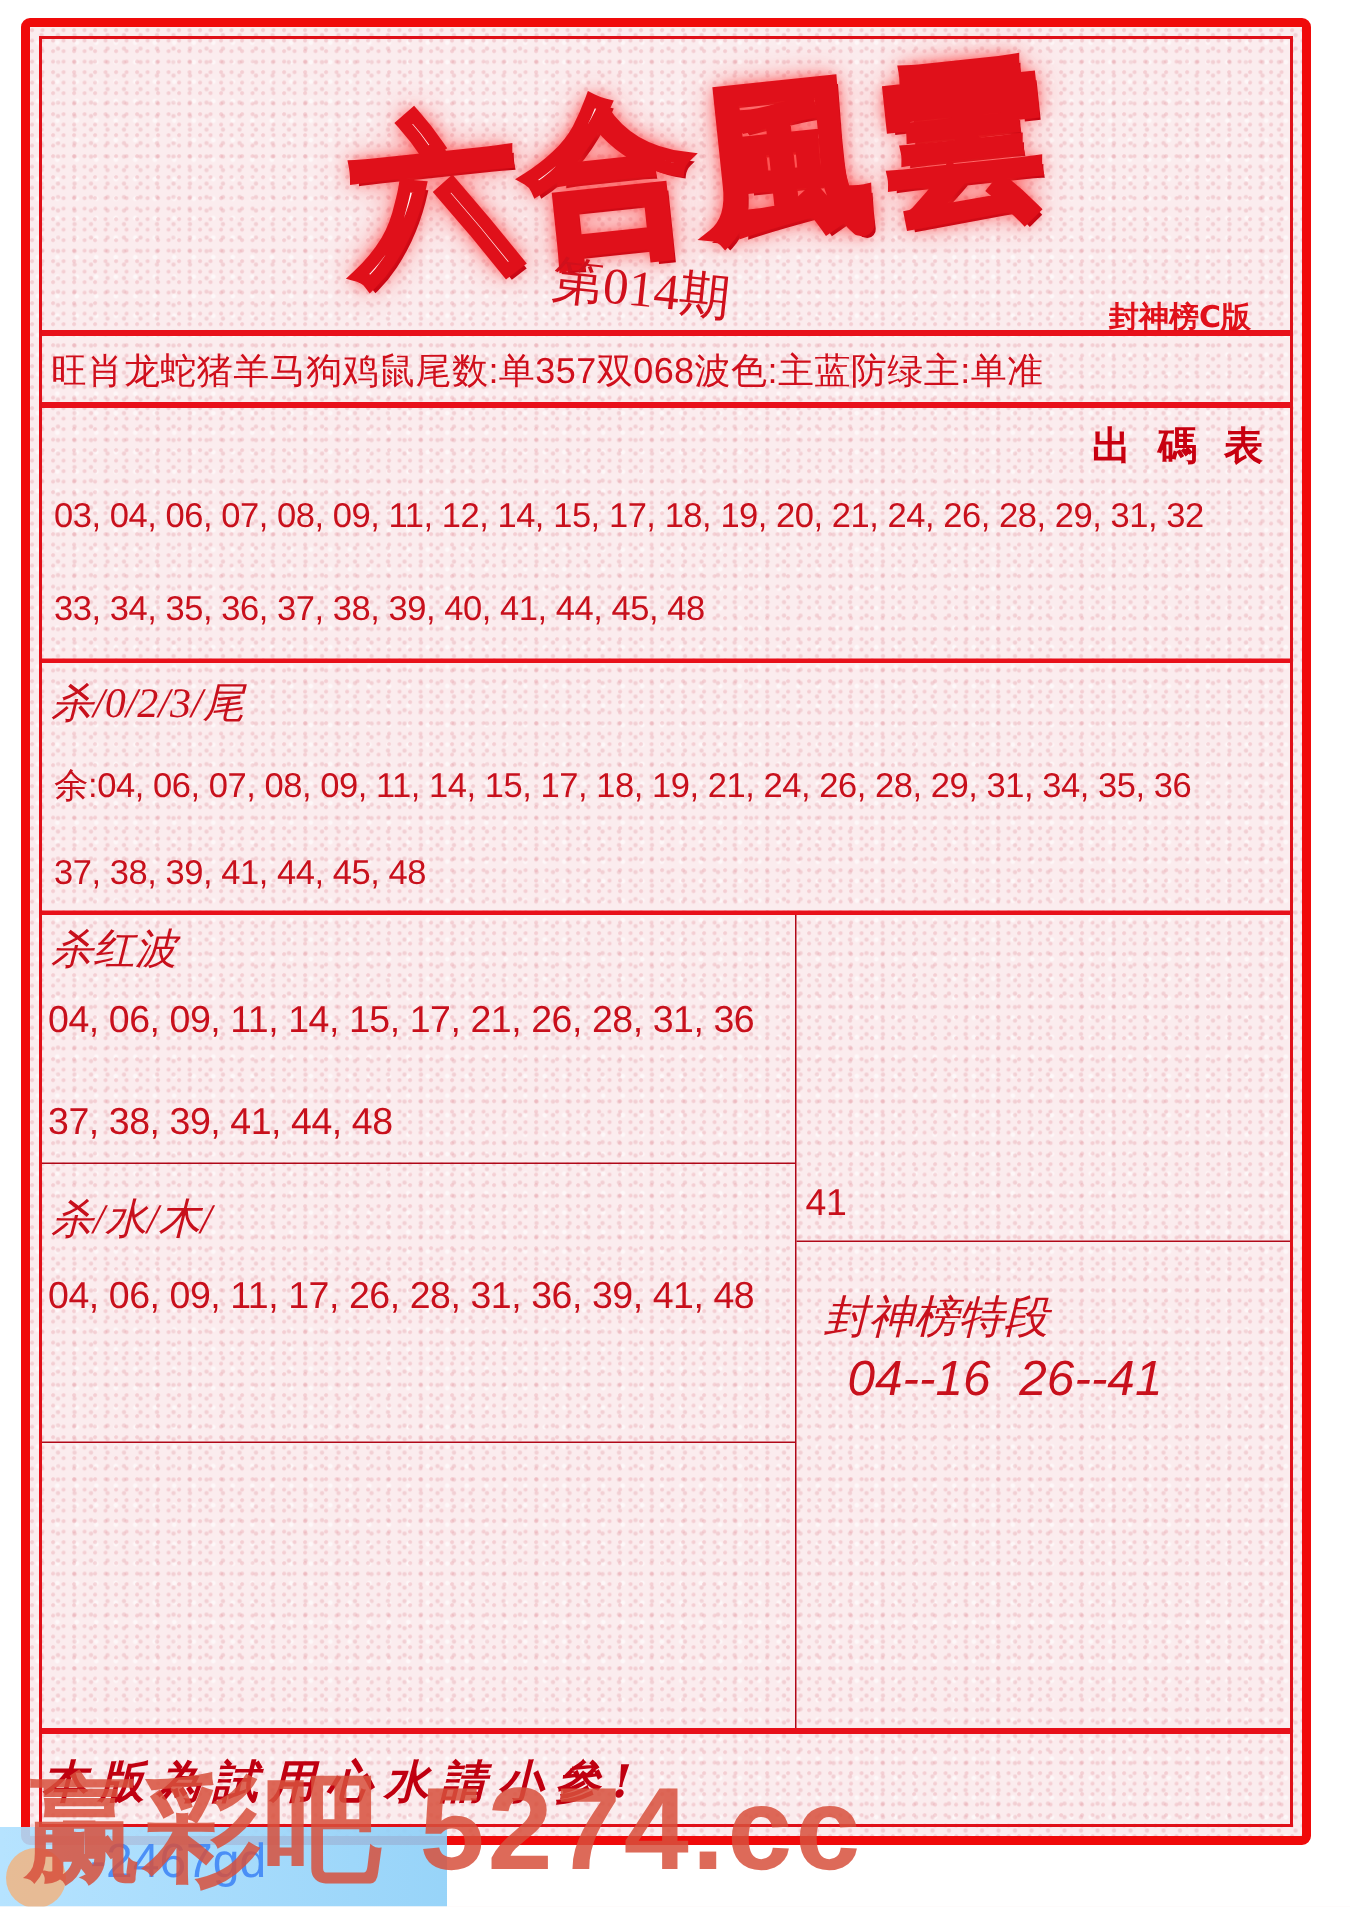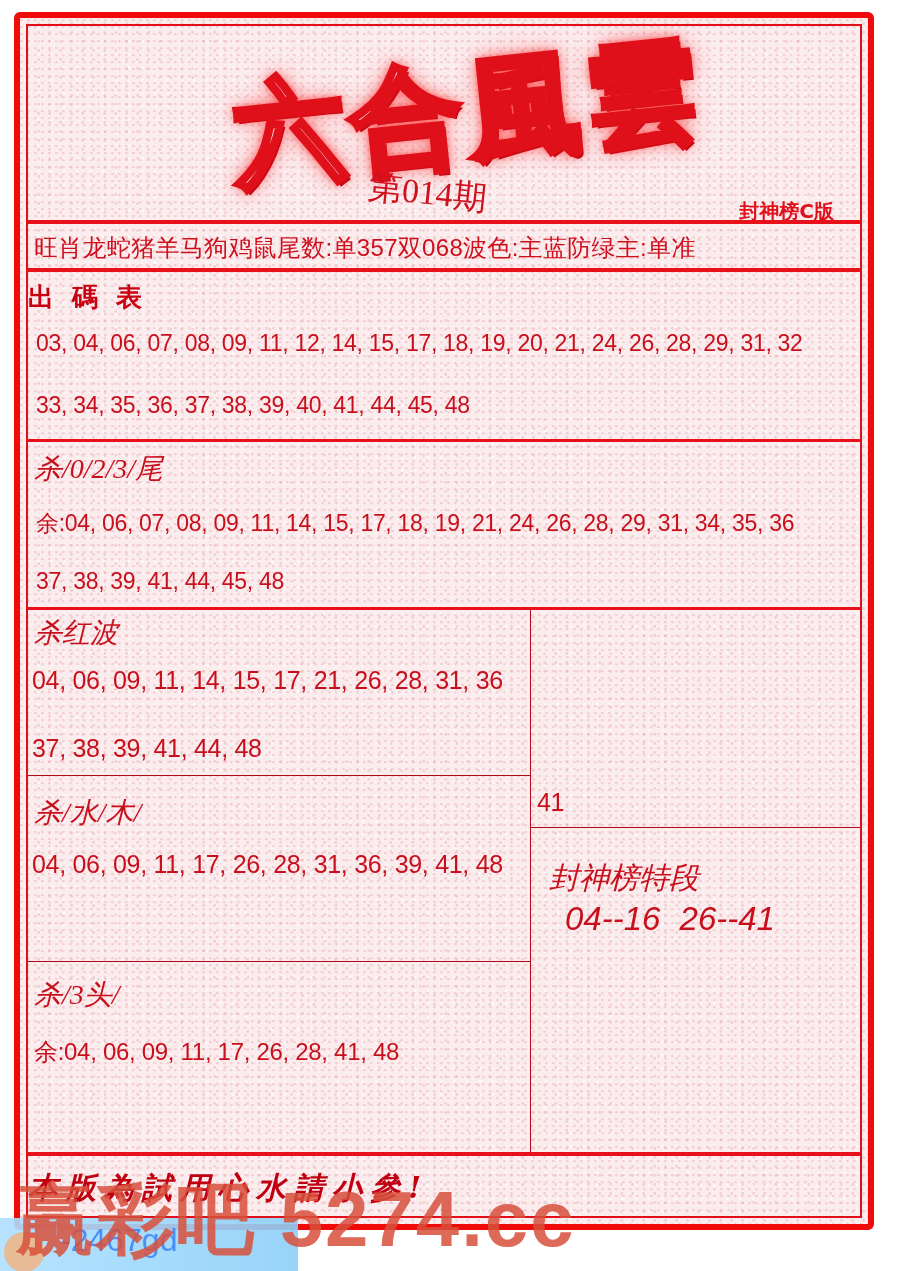--- a/index.html
+++ b/index.html
@@ -44,21 +44,21 @@
   .info {
     position: absolute; left: 0; right: 0; top: 198px; height: 48px; border-bottom: 4px solid #e8101a;
     font-size: 24px; line-height: 48px; padding-left: 6px; color: #d00f1c; white-space: nowrap; letter-spacing: 0.3px;
   }
 
   .sec { position: absolute; left: 0; right: 0; border-bottom: 3px solid #e8101a; }
   .sec1 { top: 246px; height: 170px; }
   .sec2 { top: 416px; height: 168px; }
 
   .sec-title-center {
-    position: absolute; left: 0; right: 0; top: 8px; text-align: left;
+    position: absolute; left: 0; right: 0; top: 8px; text-align: right;
     font-family: "DejaVu Serif", serif; font-weight: bold; font-size: 26px; letter-spacing: 18px; color: #c80010;
   }
   .nums { position: absolute; left: 8px; font-size: 23px; color: #c8101c; letter-spacing: -0.3px; white-space: nowrap; }
   .sec-label { position: absolute; left: 6px; font-family: "Liberation Serif", serif; font-style: italic; font-size: 28px; color: #c8101c; }
 
   
   .grid { position: absolute; left: 0; right: 0; top: 584px; height: 546px; border-bottom: 4px solid #e8101a; }
   .vline { position: absolute; left: 502px; top: 0; bottom: 0; border-left: 1.5px solid #b00818; }
   .cell { position: absolute; border-bottom: 1.5px solid #b00818; }
   .lc1 { left: 0; width: 502px; top: 0; height: 166px; }
@@ -119,24 +119,20 @@
     <div class="grid">
       <div class="cell lc1">
         <div class="sec-label" style="top:4px;">杀红波</div>
         <div class="nums" style="top:56px; left:4px; font-size:25px;">04, 06, 09, 11, 14, 15, 17, 21, 26, 28, 31, 36</div>
         <div class="nums" style="top:124px; left:4px; font-size:25px;">37, 38, 39, 41, 44, 48</div>
       </div>
       <div class="cell lc2">
         <div class="sec-label" style="top:18px;">杀/水/木/</div>
         <div class="nums" style="top:74px; left:4px; font-size:25px;">04, 06, 09, 11, 17, 26, 28, 31, 36, 39, 41, 48</div>
       </div>
-      <div class="cell lc3">
-        <div class="sec-label" style="top:14px;">杀/3头/</div>
-        <div class="nums" style="top:74px; left:6px; font-size:24px;">余:04, 06, 09, 11, 17, 26, 28, 41, 48</div>
-      </div>
 
       <div class="vline"></div>
 
       <div class="cell rc2">
         <div class="nums" style="top:64px; left:6px; font-size:25px;">41</div>
       </div>
       <div class="cell rc3">
         <div class="special-title">封神榜特段</div>
         <div class="special-vals">04--16 26--41</div>
       </div>

